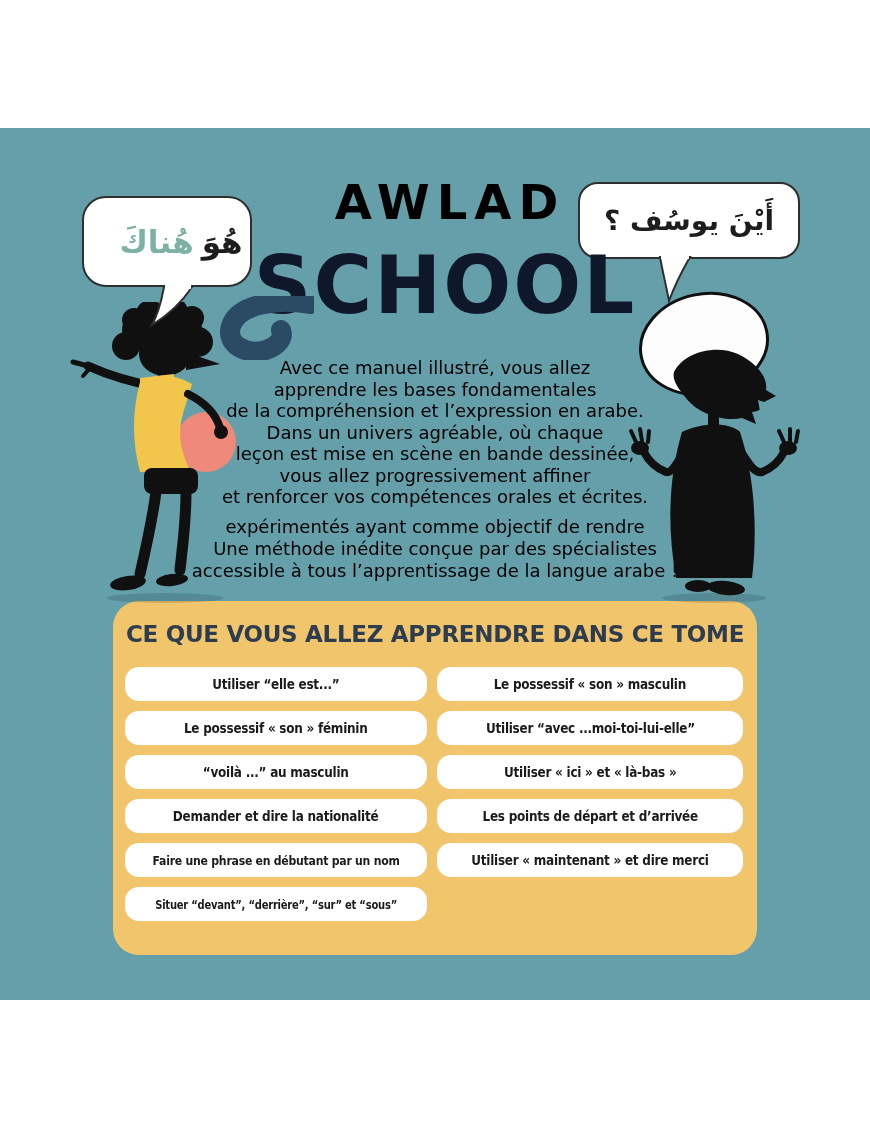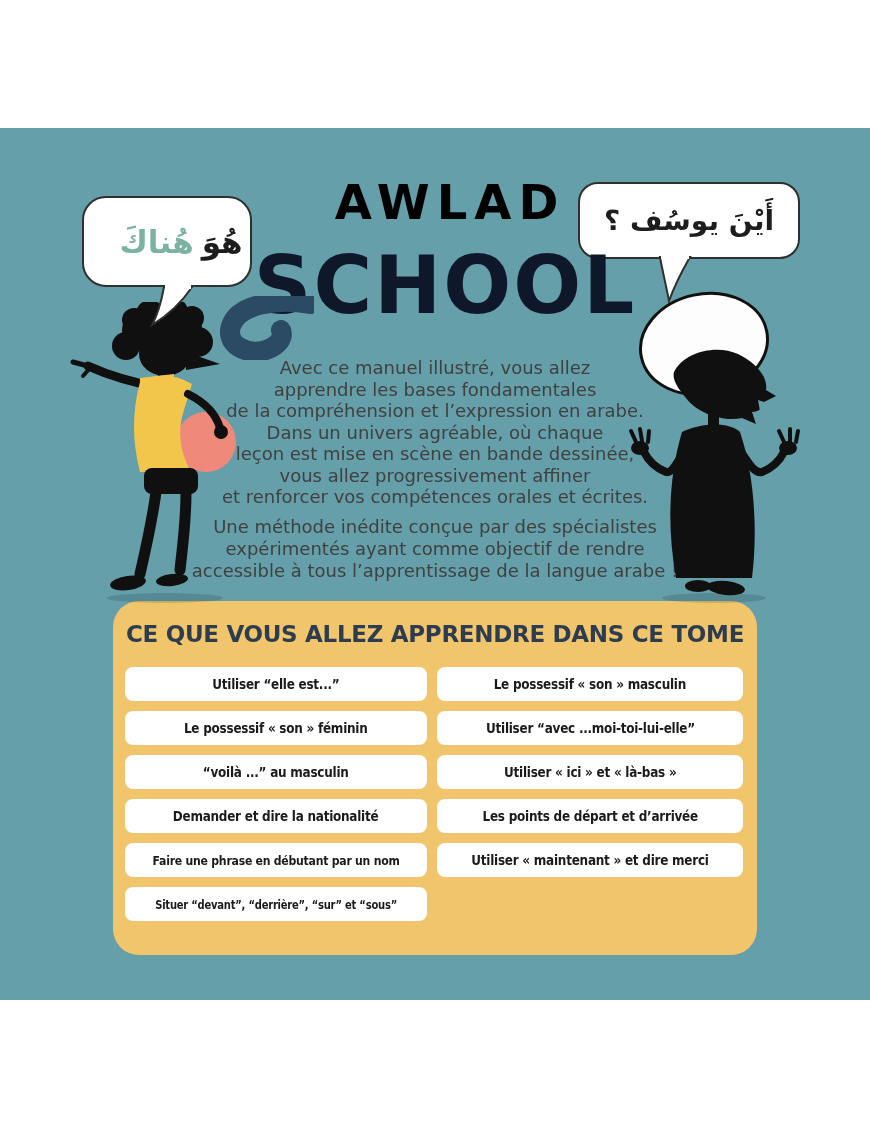--- a/index.html
+++ b/index.html
@@ -26,39 +26,39 @@
   .title-line1 {
     position:absolute; left:240px; top:50px; width:420px; text-align:center;
     font-size:48px; line-height:1; font-weight:bold; letter-spacing:7px; color:#000000;
   }
   .title-line2 {
     position:absolute; left:235px; top:118px; width:420px; text-align:center;
     font-size:80px; line-height:1; font-weight:bold; letter-spacing:2px; color:#0f172a;
   }
   .title-swash { position:absolute; left:218px; top:168px; }
   
-  .para { position:absolute; left:135px; width:600px; text-align:center; color:#404040; }
+  .para { position:absolute; left:135px; width:600px; text-align:center; color:#000000; }
   .para span { display:block; }
   .intro { top:229px; font-size:18px; line-height:21.5px; }
   .method { top:388px; font-size:18px; line-height:22px; }
   
   .panel {
     position:absolute; left:113px; top:473px; width:644px; height:354px;
     background:#f1c56b; border-radius:26px;padding-left:37px;
   }
   .panel-heading {
     position:absolute; left:0; top:20px; width:100%; text-align:center;
     font-size:23px; font-weight:bold; letter-spacing:-0.3px; color:#2d3c4e;
   }
   .panel-grid {
     position:absolute; left:12px; top:66px; width:620px;
     display:grid; grid-template-columns:302px 306px; column-gap:10px; row-gap:10px;
   }
   .pill {
-    height:34px; background:#ffffff; border-radius:8px;
+    height:34px; background:#ffffff; border-radius:14px;
     display:flex; align-items:center; justify-content:center; overflow:hidden;
   }
   .pill-text {
     display:inline-block; white-space:nowrap; font-weight:bold; color:#1b1b1b;
     font-size:14px; letter-spacing:-0.3px; transform:scaleX(0.86);
   }
   .pill-text.long  { font-size:13px;   transform:scaleX(0.84); }
   .pill-text.xlong { font-size:12.5px; transform:scaleX(0.80); }
   
   .char { position:absolute; z-index:4; }
@@ -98,22 +98,22 @@
       <span>Avec ce manuel illustré, vous allez</span>
       <span>apprendre les bases fondamentales</span>
       <span>de la compréhension et l’expression en arabe.</span>
       <span>Dans un univers agréable, où chaque</span>
       <span>leçon est mise en scène en bande dessinée,</span>
       <span>vous allez progressivement affiner</span>
       <span>et renforcer vos compétences orales et écrites.</span>
     </div>
 
     <div class="para method">
+      <span>expérimentés ayant comme objectif de rendre</span>
       <span>Une méthode inédite conçue par des spécialistes</span>
-      <span>expérimentés ayant comme objectif de rendre</span>
       <span>accessible à tous l’apprentissage de la langue arabe !</span>
     </div>
 
     <svg class="char char-left" width="195" height="302" viewBox="0 0 195 302">
       <ellipse cx="95" cy="296" rx="58" ry="5" fill="rgba(15,40,45,0.18)"></ellipse>
 
       <path d="M92,86 C70,82 40,74 18,64" fill="none" stroke="#101010" stroke-width="9" stroke-linecap="round"></path>
       <path d="M18,64 L3,60" fill="none" stroke="#101010" stroke-width="5" stroke-linecap="round"></path>
       <path d="M20,66 L13,74" fill="none" stroke="#101010" stroke-width="4" stroke-linecap="round"></path>
 

